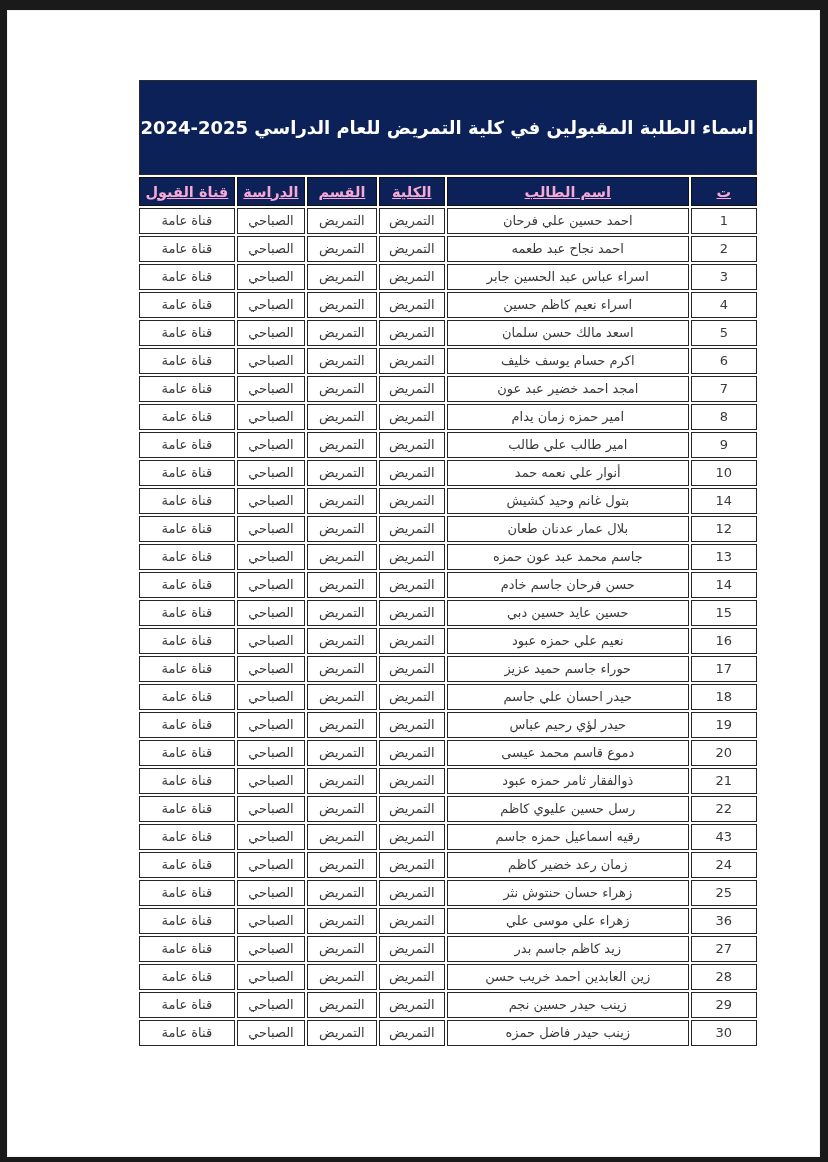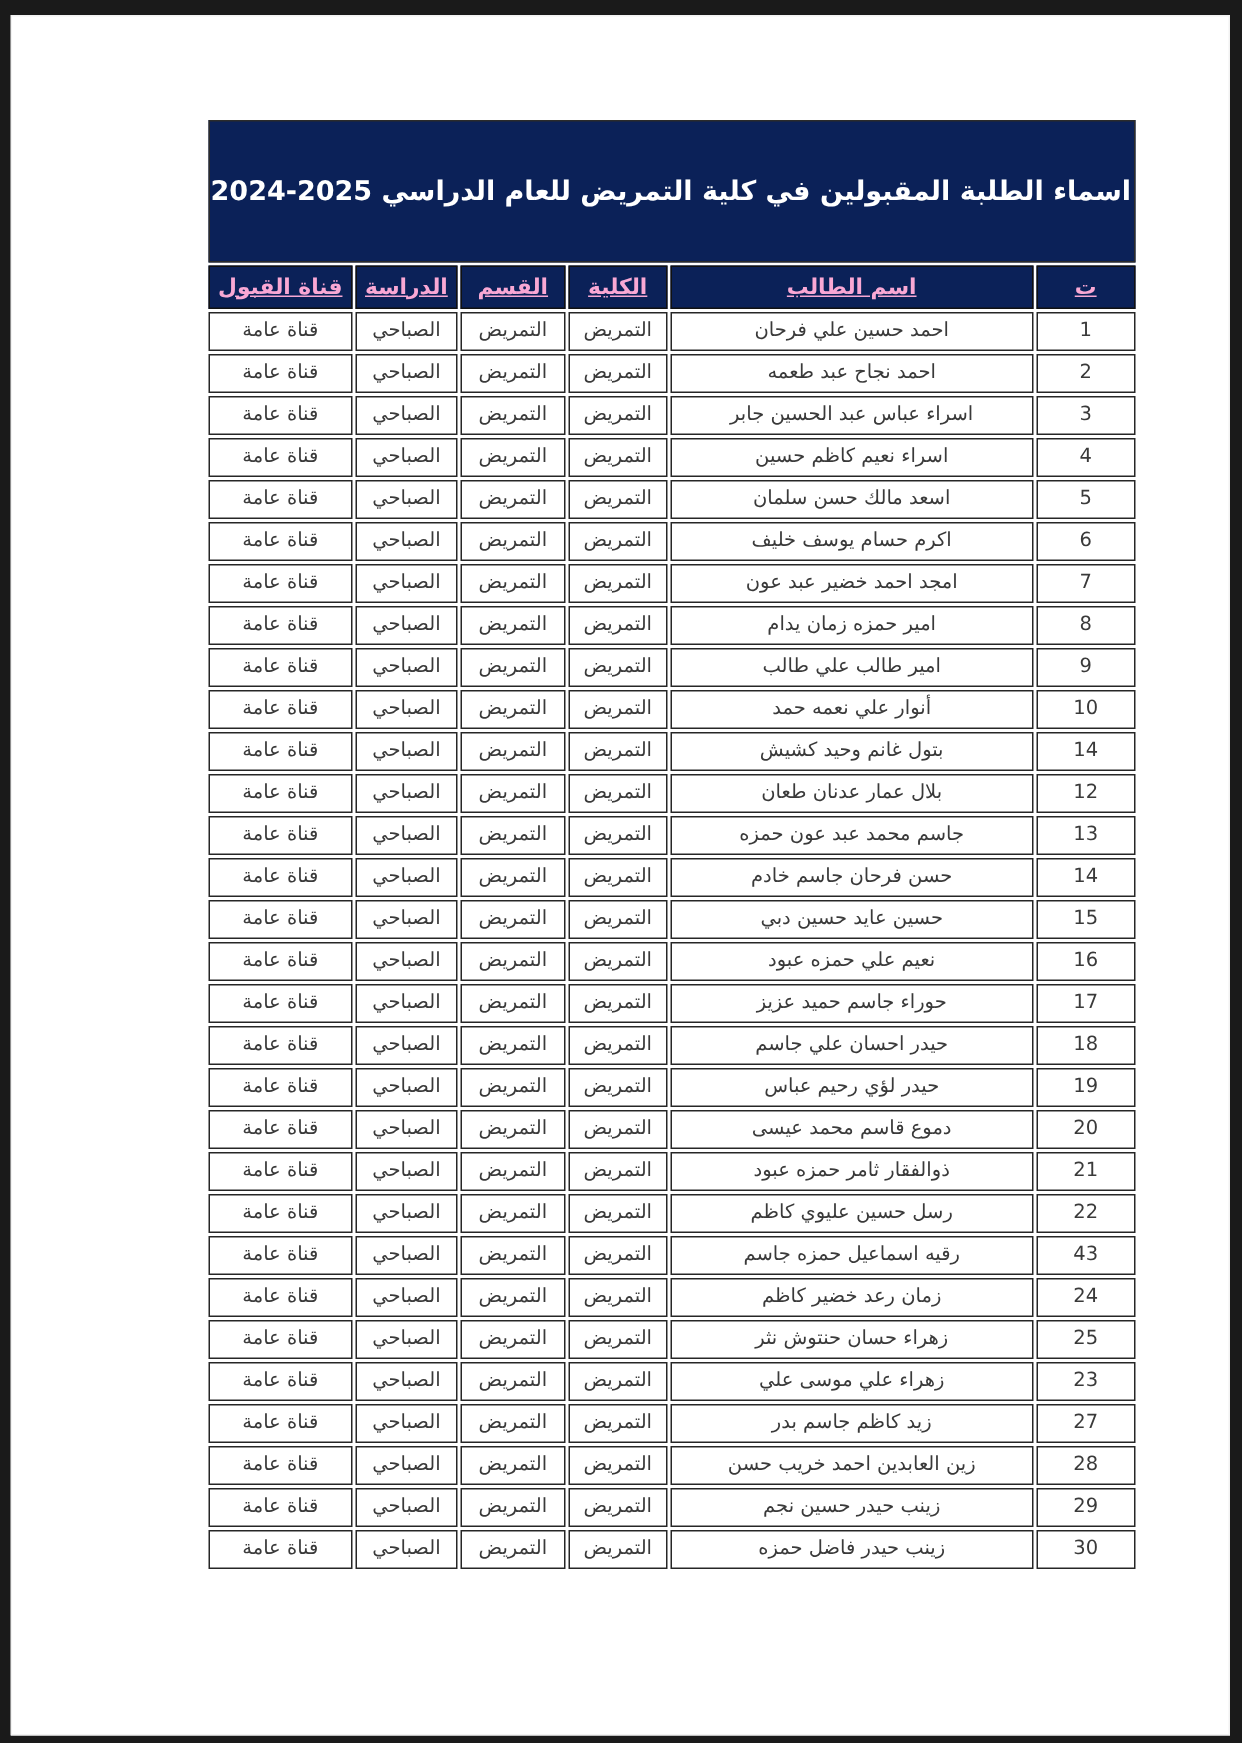--- a/index.html
+++ b/index.html
@@ -296,21 +296,21 @@
           </tr>
           <tr>
             <td>25</td>
             <td>زهراء حسان حنتوش نثر</td>
             <td>التمريض</td>
             <td>التمريض</td>
             <td>الصباحي</td>
             <td>قناة عامة</td>
           </tr>
           <tr>
-            <td>23</td>
+            <td>36</td>
             <td>زهراء علي موسى علي</td>
             <td>التمريض</td>
             <td>التمريض</td>
             <td>الصباحي</td>
             <td>قناة عامة</td>
           </tr>
           <tr>
             <td>27</td>
             <td>زيد كاظم جاسم بدر</td>
             <td>التمريض</td>

